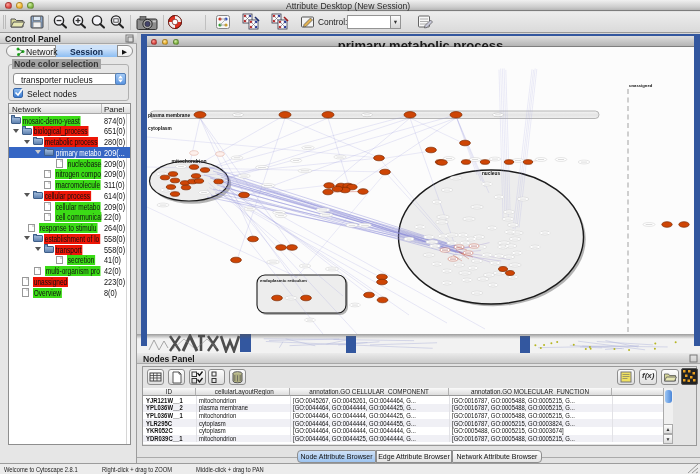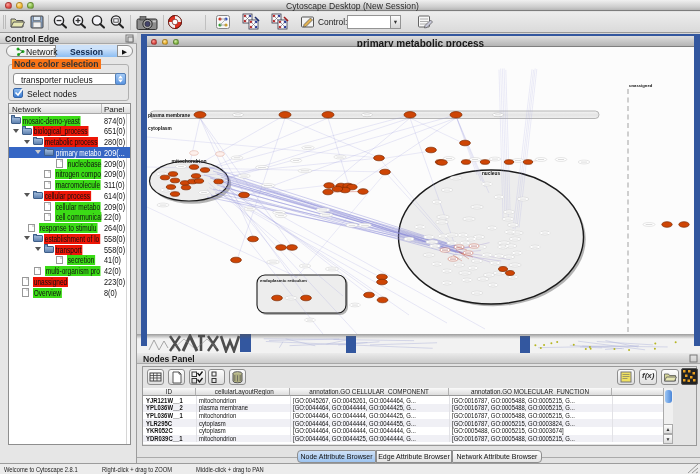--- a/index.html
+++ b/index.html
@@ -4,21 +4,21 @@
 *{margin:0;padding:0;box-sizing:border-box}
 html,body{width:700px;height:474px;overflow:hidden;font-family:"Liberation Sans",sans-serif;background:#e4e4e4;position:relative}
 .a{position:absolute}
 .tx{position:absolute;white-space:nowrap}
 </style></head>
 <body>
 <div class="a" style="left:0px;top:0px;width:700px;height:11px;background:linear-gradient(#f0f0f0,#cdcdcd 70%,#b6b6b6);border-bottom:1px solid #7d7d7d"></div>
 <div class="a" style="left:5px;top:2px;width:7px;height:7px;border-radius:50%;background:radial-gradient(circle at 35% 30%,#ff9f98,#dd4742 65%);border:.5px solid rgba(0,0,0,.25)"></div>
 <div class="a" style="left:16px;top:2px;width:7px;height:7px;border-radius:50%;background:radial-gradient(circle at 35% 30%,#ffe9a8,#eeb32d 65%);border:.5px solid rgba(0,0,0,.25)"></div>
 <div class="a" style="left:27px;top:2px;width:7px;height:7px;border-radius:50%;background:radial-gradient(circle at 35% 30%,#d4f0a8,#80b542 65%);border:.5px solid rgba(0,0,0,.25)"></div>
-<div class="tx" style="left:286px;top:1px;font-size:8.6px;color:#2a2a2a;font-weight:normal;">Cytoscape Desktop (New Session)</div>
+<div class="tx" style="left:286px;top:1px;font-size:8.6px;color:#2a2a2a;font-weight:normal;">Attribute Desktop (New Session)</div>
 <div class="a" style="left:0px;top:12px;width:700px;height:21px;background:linear-gradient(#ededed,#dadada);border-bottom:1px solid #9a9a9a"></div>
 <div class="a" style="left:3px;top:15px;width:1px;height:14px;background:#bbb"></div>
 <div class="a" style="left:5px;top:15px;width:1px;height:14px;background:#bbb"></div>
 <div class="a" style="left:48px;top:15px;width:1px;height:15px;background:#c0c0c0"></div>
 <div class="a" style="left:130px;top:15px;width:1px;height:15px;background:#c0c0c0"></div>
 <div class="a" style="left:163px;top:15px;width:1px;height:15px;background:#c0c0c0"></div>
 <div class="a" style="left:205px;top:15px;width:1px;height:15px;background:#c0c0c0"></div>
 <svg class="a" style="left:9px;top:14px" width="16" height="16" viewBox="0 0 16 16">
     <path d="M2 5 h4 l1.5 1.5 H14 V13 H2 Z" fill="#d8d89a" stroke="#555" stroke-width="1"></path>
     <path d="M2 13 L4.5 8 H15.5 L13 13 Z" fill="#e6e6b2" stroke="#555" stroke-width="1"></path>
@@ -112,38 +112,38 @@
 <div class="tx" style="left:318px;top:17px;font-size:8.4px;color:#222;font-weight:normal;">Control:</div>
 <div class="a" style="left:347px;top:15px;width:44px;height:14px;background:#fff;border:1px solid #949494"></div>
 <div class="a" style="left:390px;top:15px;width:11px;height:14px;background:linear-gradient(#fdfdfd,#d5d5d5);border:1px solid #949494;font-size:5.5px;text-align:center;line-height:13px;color:#333">▼</div>
 <svg class="a" style="left:417px;top:14px" width="17" height="16" viewBox="0 0 17 16">
     <rect x="1.5" y="2" width="11" height="11" rx="1" fill="#f8f8f8" stroke="#666"></rect>
     <path d="M3 5 h8 M3 7.5 h8 M3 10 h8" stroke="#999" stroke-width=".8"></path>
     <path d="M8 13.5 L13.5 8 L15.5 10 L10 15.5 L7.5 16 Z" fill="#c8c8d8" stroke="#555" stroke-width=".7" transform="translate(0,-2)"></path>
   </svg>
 <div class="a" style="left:0px;top:33px;width:137px;height:430px;background:#e6e6e6;border-right:1px solid #9c9c9c"></div>
 <div class="a" style="left:0px;top:33px;width:137px;height:11px;background:linear-gradient(#ebebeb,#cbcbcb);border-bottom:1px solid #a8a8a8"></div>
-<div class="tx" style="left:5px;top:34px;font-size:8.6px;color:#1a1a1a;font-weight:bold;">Control Edge</div>
+<div class="tx" style="left:5px;top:34px;font-size:8.6px;color:#1a1a1a;font-weight:bold;">Control Panel</div>
 <svg class="a" style="left:125px;top:34px" width="9" height="9" viewBox="0 0 9 9">
     <rect x="1" y="1" width="7" height="7" fill="none" stroke="#777"></rect>
     <rect x="3" y="3" width="5" height="5" fill="#ddd" stroke="#777"></rect>
   </svg>
 <div class="a" style="left:6px;top:45px;width:127px;height:12px;border:1px solid #8e8e8e;border-radius:6px;background:linear-gradient(#fdfdfd,#ededed)"></div>
 <div class="a" style="left:55px;top:45px;width:63px;height:12px;background:linear-gradient(#cde2fa 30%,#8cbdf2);border-left:1px solid #8e8e8e;border-right:1px solid #8e8e8e"></div>
 <div class="tx" style="left:26px;top:46.5px;font-size:8.6px;color:#111;font-weight:normal;">Network</div>
 <svg class="a" style="left:16px;top:47px" width="9" height="9" viewBox="0 0 9 9">
     <circle cx="2" cy="2" r="1.5" fill="#2a2"></circle>
     <circle cx="7" cy="4.5" r="1.5" fill="#2a2"></circle>
     <circle cx="2.5" cy="7.5" r="1.5" fill="#2a2"></circle>
     <path d="M2 2 L7 4.5 L2.5 7.5" stroke="#161" stroke-width=".8" fill="none"></path>
   </svg>
 <div class="tx" style="left:70px;top:46.5px;font-size:8.6px;color:#10284e;font-weight:bold;">Session</div>
 <div class="tx" style="left:122px;top:47.5px;font-size:6.5px;color:#111;font-weight:normal;">▶</div>
 <div class="a" style="left:8px;top:64px;width:121px;height:37px;border:1px solid #b0b0b0;border-radius:3px"></div>
-<div class="tx" style="left:12px;top:59px;font-size:8.6px;color:#333;font-weight:bold;"><span style="background:#f97316;padding:0 2px">Node color selection</span></div>
+<div class="tx" style="left:12px;top:59px;font-size:8.6px;color:#333;font-weight:bold;"><span style="background:#a3a3a3;padding:0 2px">Node color selection</span></div>
 <div class="a" style="left:13px;top:73px;width:113px;height:12px;background:#fff;border:1px solid #8e8e8e;border-radius:3px"></div>
 <div class="tx" style="left:21px;top:74.5px;font-size:8.4px;color:#111;font-weight:normal;">transporter nucleus</div>
 <div class="a" style="left:115px;top:73px;width:11px;height:12px;border-radius:2px;background:linear-gradient(#a5cbf6,#5a94e0);border:1px solid #5580b8"></div>
 <svg class="a" style="left:115px;top:73px" width="11" height="12" viewBox="0 0 11 12">
     <path d="M5.5 2.5 L8 5.5 L3 5.5 Z" fill="#fff"></path>
     <path d="M5.5 9.5 L8 6.5 L3 6.5 Z" fill="#fff"></path>
   </svg>
 <div class="a" style="left:13px;top:88px;width:10px;height:10px;background:linear-gradient(#8abaf0,#3b7ad0);border:1px solid #3565a8;border-radius:2px"></div>
 <svg class="a" style="left:13px;top:86px" width="12" height="12" viewBox="0 0 12 12">
     <path d="M2.5 6.5 L5 9 L9.5 3" stroke="#fff" stroke-width="1.6" fill="none"></path>
@@ -308,21 +308,21 @@
       </linearGradient>
     </defs>
   </svg>
 <div class="a" style="left:141px;top:34px;width:559px;height:2px;background:#33579f"></div>
 <div class="a" style="left:141px;top:34px;width:6px;height:312px;background:#33579f"></div>
 <div class="a" style="left:694px;top:34px;width:6px;height:312px;background:#33579f"></div>
 <div class="a" style="left:147px;top:36px;width:547px;height:11px;background:linear-gradient(#dedede,#b4b4b4);border-bottom:1px solid #7f7f7f"></div>
 <div class="a" style="left:151px;top:38.5px;width:6px;height:6px;border-radius:50%;background:radial-gradient(circle at 35% 30%,#ff9f98,#dd4742 65%);border:.5px solid rgba(0,0,0,.3)"></div>
 <div class="a" style="left:162px;top:38.5px;width:6px;height:6px;border-radius:50%;background:radial-gradient(circle at 35% 30%,#ffe9a8,#eeb32d 65%);border:.5px solid rgba(0,0,0,.3)"></div>
 <div class="a" style="left:173px;top:38.5px;width:6px;height:6px;border-radius:50%;background:radial-gradient(circle at 35% 30%,#d4f0a8,#80b542 65%);border:.5px solid rgba(0,0,0,.3)"></div>
-<div class="tx" style="left:147px;top:37.5px;font-size:10px;color:#1a1a1a;font-weight:bold;"><span style="display:inline-block;width:547px;text-align:center">primary metabolic process</span></div>
+<div class="tx" style="left:147px;top:37.5px;font-size:13px;color:#1a1a1a;font-weight:bold;"><span style="display:inline-block;width:547px;text-align:center">primary metabolic process</span></div>
 <svg class="a" style="left:147px;top:47px" width="547" height="287" viewBox="0 0 547 287">
     <rect width="547" height="287" fill="#fcfcfc"></rect>
     <defs>
       <linearGradient id="capg" x1="0" y1="0" x2="0" y2="1">
         <stop offset="0" stop-color="#f5f5f5"></stop>
         <stop offset=".5" stop-color="#e4e4e4"></stop>
         <stop offset="1" stop-color="#efefef"></stop>
       </linearGradient>
     </defs>
     <rect x="3" y="64" width="449" height="7.5" rx="3.7" fill="url(#capg)" stroke="#9a9a9a" stroke-width=".7"></rect>

